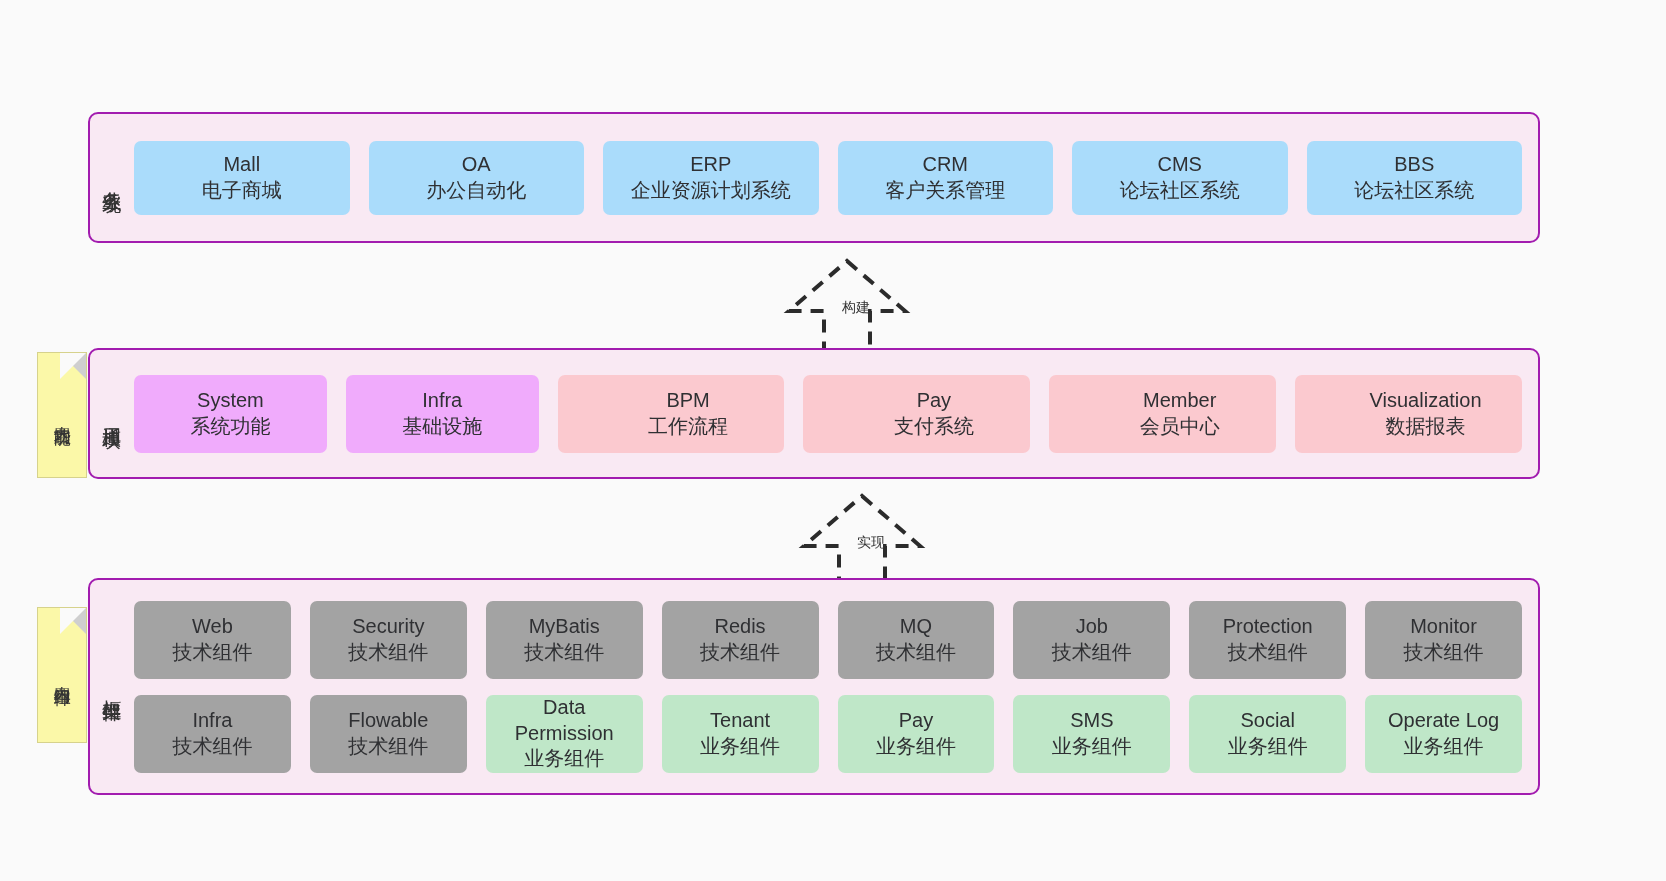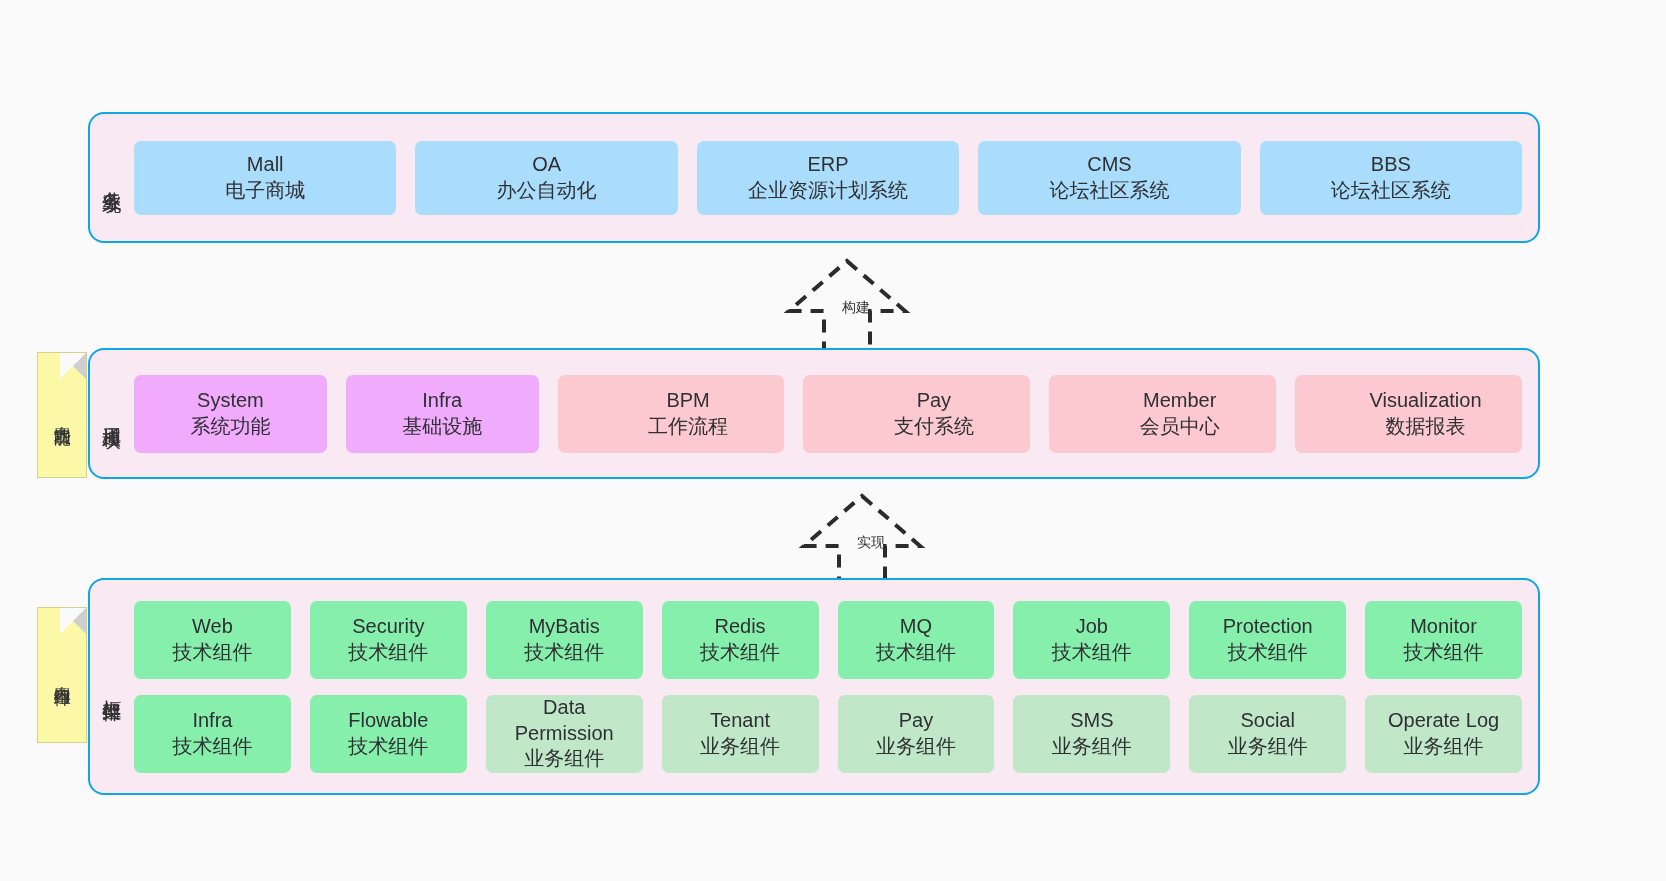--- a/index.html
+++ b/index.html
@@ -21,22 +21,22 @@
     left: 0; top: 0;
     width: 1666px;
     height: 881px;
   }
 
   
   .layer {
     position: absolute;
     box-sizing: border-box;
     background: #f9e9f3;
-    border: 2px solid #0ea5e9;
-    border-radius: 16px;
+    border: 2px solid #a21caf;
+    border-radius: 10px;
     display: flex;
     align-items: stretch;
   }
 
   .layer-title {
     flex: 0 0 auto;
     width: 44px;
     display: flex;
     align-items: center;
     justify-content: center;
@@ -80,21 +80,21 @@
     padding: 4px 6px;
     user-select: none;
   }
   .card .en { display: block; }
   .card .cn { display: block; }
 
   
   .c-blue        { background: #aadcfb; }
   .c-red-strong  { background: #f0abfc; }
   .c-red-light   { background: #fbc9cf; padding-left: 40px; }
-  .c-green-strong{ background: #86efac; }
+  .c-green-strong{ background: #a3a3a3; }
   .c-green-light { background: #bfe7c8; }
 
   
   #layer-business  { left: 88px;  top: 112px; width: 1452px; height: 131px; }
   #layer-business .layer-body { padding-right: 16px; }
   #layer-business .card { height: 74px; }
 
   #layer-modules   { left: 88px;  top: 348px; width: 1452px; height: 131px; }
   #layer-modules .card { height: 78px; }
 
@@ -179,20 +179,24 @@
         </div>
         <div class="card c-blue">
           <span class="en">OA</span>
           <span class="cn">办公自动化</span>
         </div>
         <div class="card c-blue">
           <span class="en">ERP</span>
           <span class="cn">企业资源计划系统</span>
         </div>
         <div class="card c-blue">
+          <span class="en">CRM</span>
+          <span class="cn">客户关系管理</span>
+        </div>
+        <div class="card c-blue">
           <span class="en">CMS</span>
           <span class="cn">论坛社区系统</span>
         </div>
         <div class="card c-blue">
           <span class="en">BBS</span>
           <span class="cn">论坛社区系统</span>
         </div>
       </div>
     </div>
   </div>

